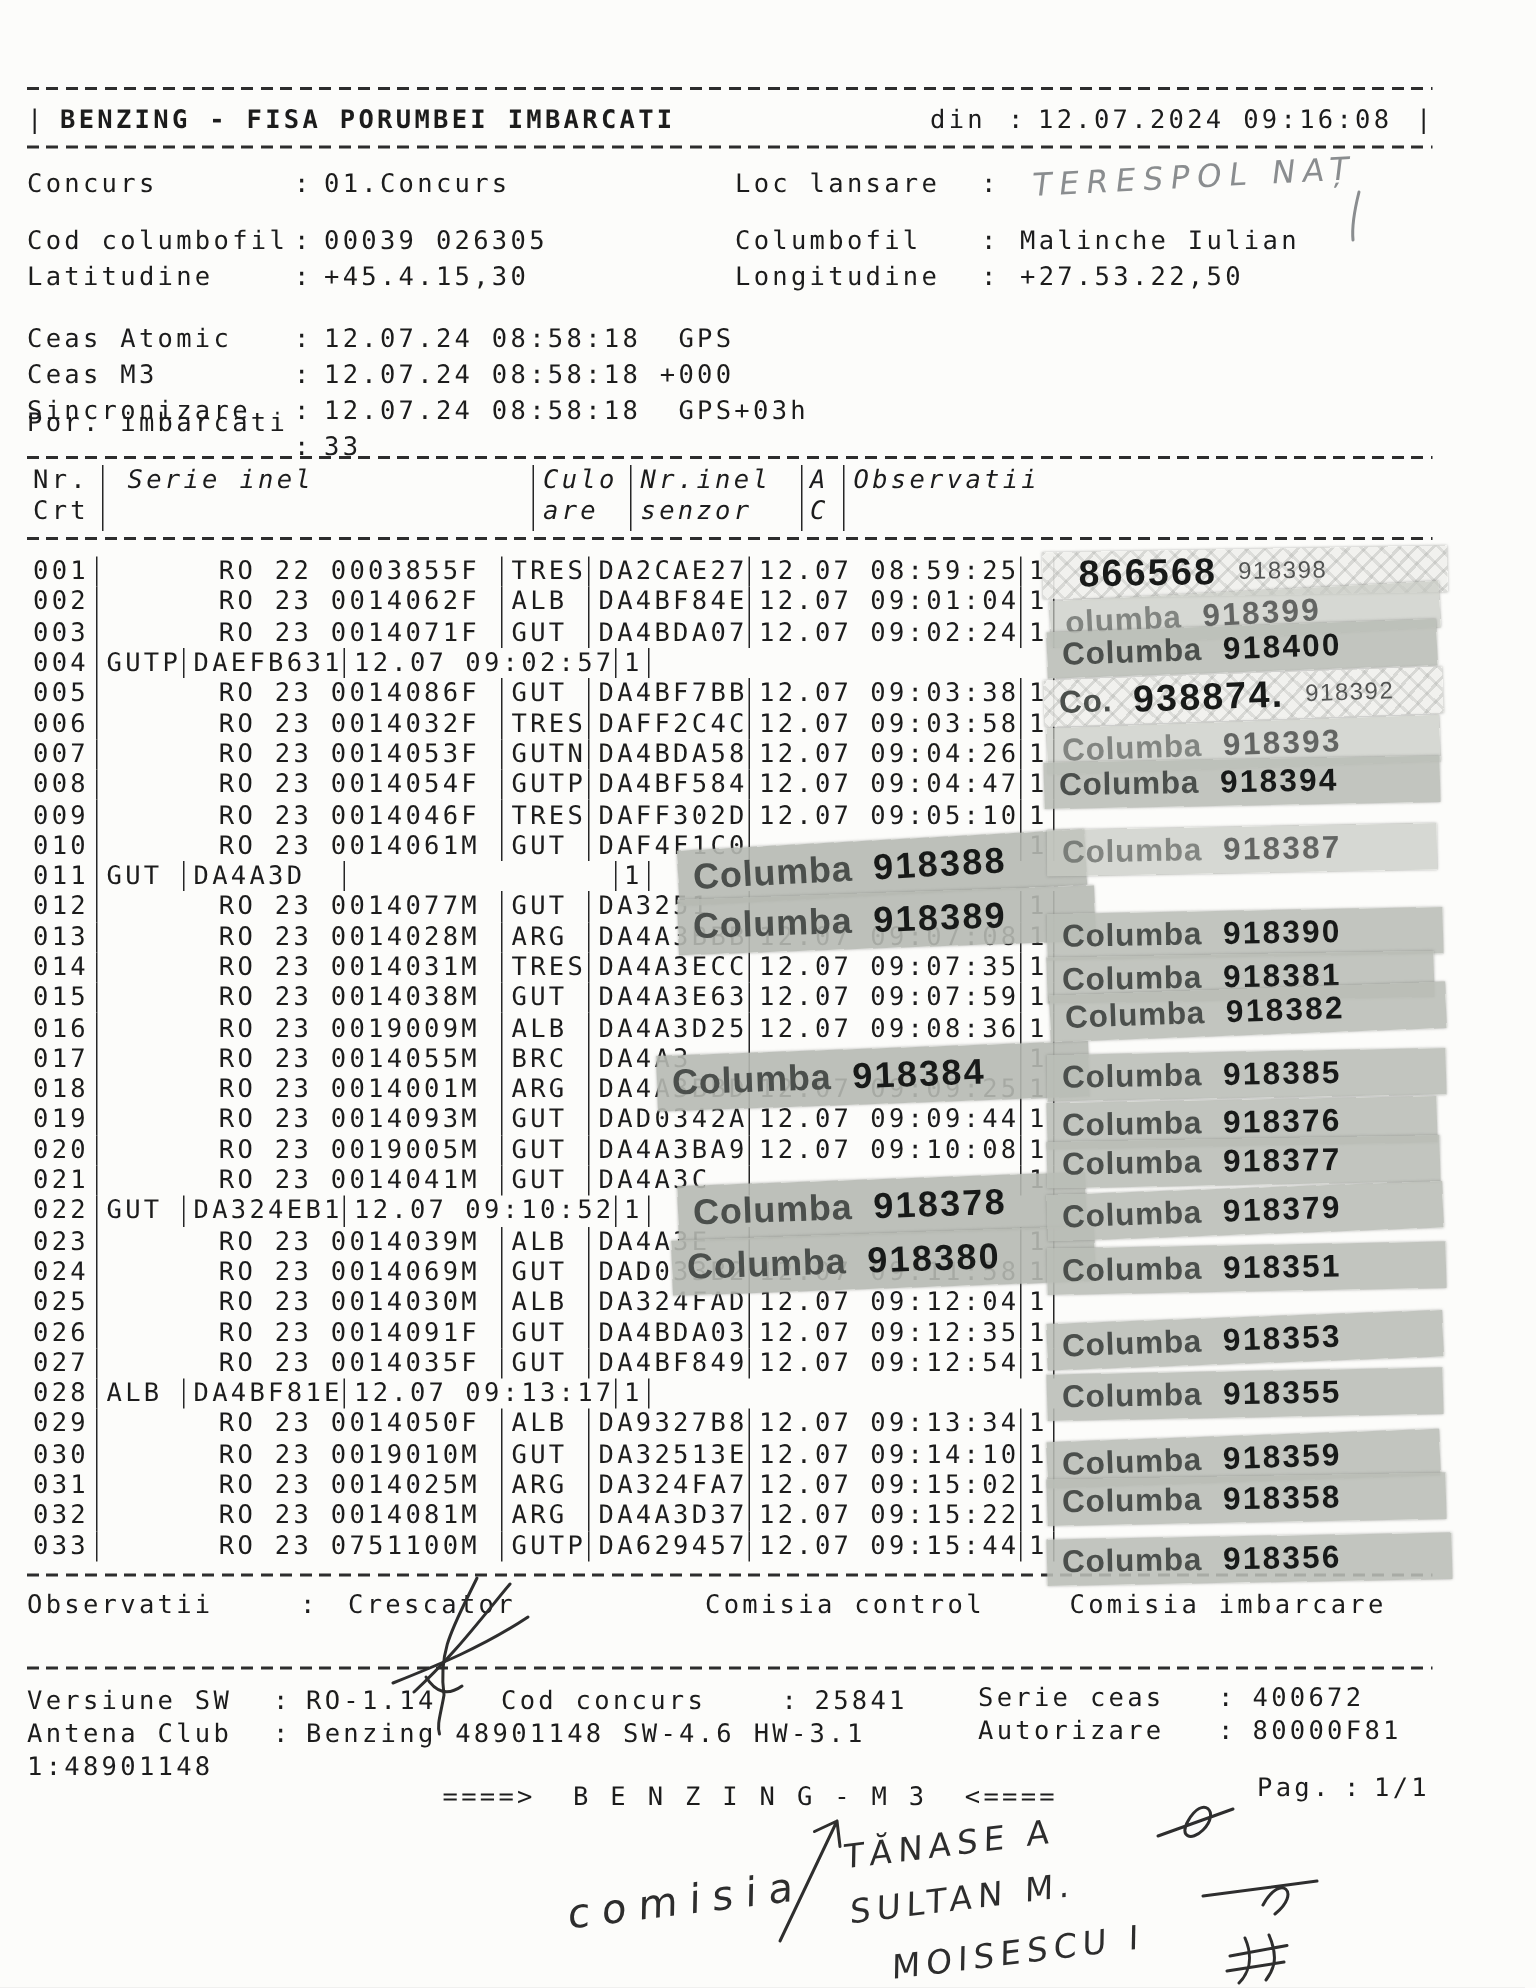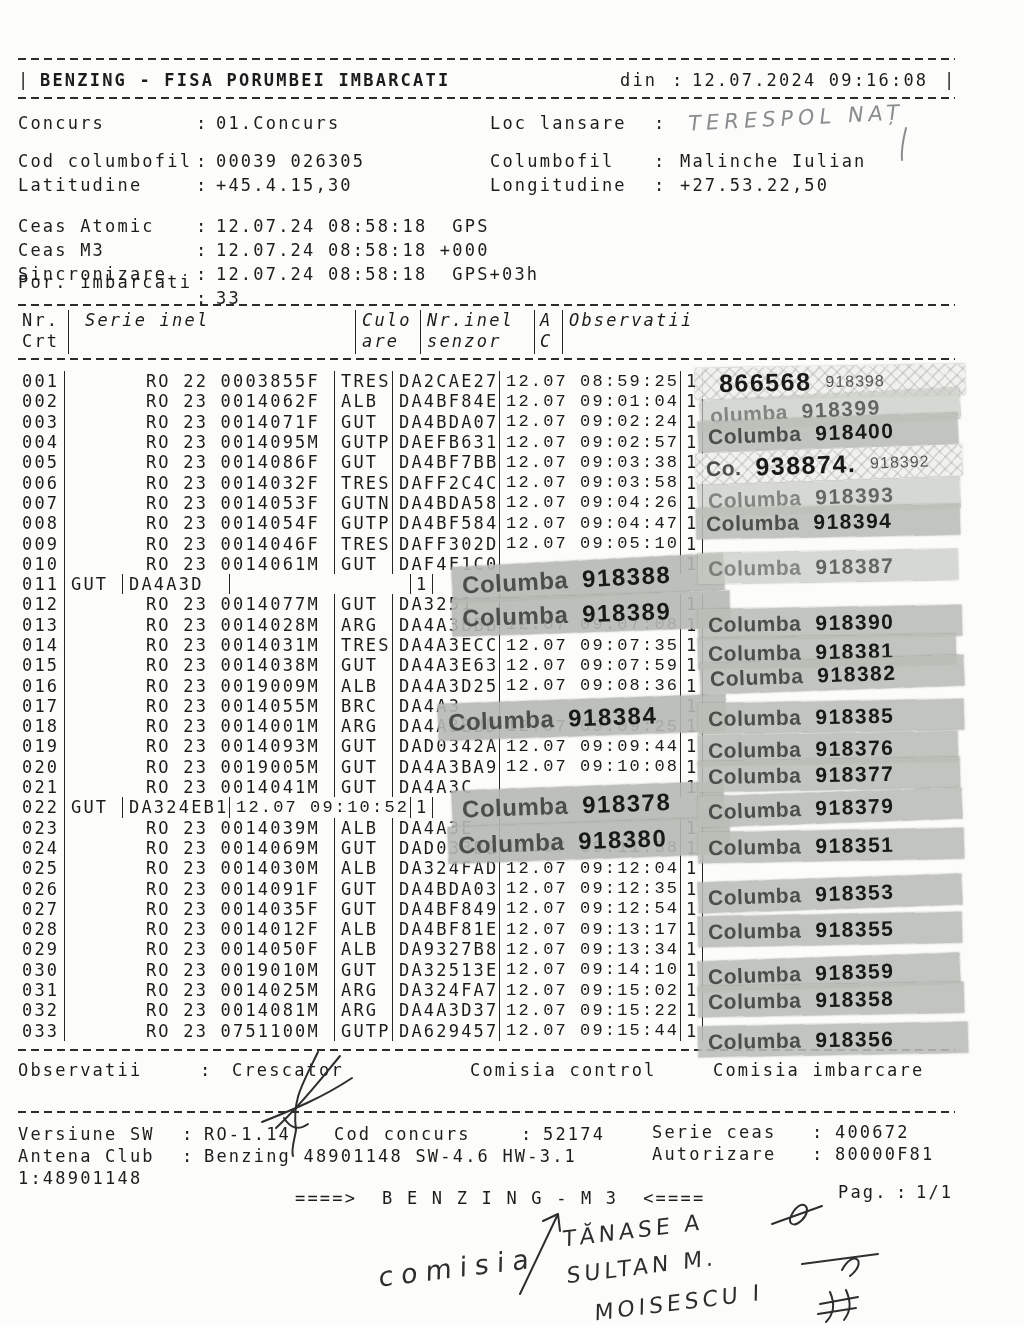--- a/index.html
+++ b/index.html
@@ -13,21 +13,21 @@
   .thead{position:absolute;left:18px;top:310px;width:937px;display:flex;height:44px;}
   .thead .hc{display:flex;flex-direction:column;justify-content:flex-start;}
   .thead .hc span{font-size:17px;letter-spacing:2.2px;white-space:pre;line-height:21px;}
   .rows{position:absolute;left:18px;top:371px;width:937px;}
   .row{display:flex;height:20.3px;align-items:center;}
   .c{white-space:pre;font-size:17px;letter-spacing:2.2px;display:flex;align-items:center;height:100%;box-sizing:border-box;}
   .col-nr{width:46px;padding-left:4px;}
   .col-serie{width:270px;justify-content:flex-end;padding-right:14px;border-left:1.6px solid #262626;}
   .col-culo{width:58px;padding-left:6px;border-left:1.6px solid #262626;}
   .col-senzor{width:107px;padding-left:6px;border-left:1.6px solid #262626;}
-  .col-imb{width:181px;padding-left:6px;border-left:1.6px solid #262626;font-family:Liberation Mono, monospace;}
+  .col-imb{width:181px;padding-left:6px;border-left:1.6px solid #262626;}
   .col-imb .ora{margin-left:12px;}
   .col-ac{width:22px;padding-left:5px;border-left:1.6px solid #262626;}
   .col-obs{flex:1;padding-left:6px;border-left:1.6px solid #262626;}
   .hl{border-left:1.6px solid #262626;font-style:italic;}
   
   .stamp{position:absolute;height:27px;display:flex;align-items:center;gap:14px;padding:2px 10px;
          background:rgba(186,189,182,0.88);box-shadow:0 0 2px rgba(120,122,118,.6);
          font-family:"Liberation Sans","DejaVu Sans",sans-serif;}
   .stamp .sl{font-weight:bold;font-size:21px;color:#4b4f4c;letter-spacing:0.5px;}
   .stamp .sn{font-weight:bold;font-size:21px;color:#181a19;letter-spacing:1.5px;}
@@ -159,21 +159,20 @@
       <span class="c col-senzor">DA4BDA07</span>
       <span class="c col-imb">
         <span>12.07</span>
         <span class="ora">09:02:24</span>
       </span>
       <span class="c col-ac">1</span>
       <span class="c col-obs"></span>
     </div>
       <div class="row">
       <span class="c col-nr">004</span>
-      <span class="c col-serie">RO 23 0014095M</span>
       <span class="c col-culo">GUTP</span>
       <span class="c col-senzor">DAEFB631</span>
       <span class="c col-imb">
         <span>12.07</span>
         <span class="ora">09:02:57</span>
       </span>
       <span class="c col-ac">1</span>
       <span class="c col-obs"></span>
     </div>
       <div class="row">
@@ -445,21 +444,20 @@
       <span class="c col-senzor">DA4BF849</span>
       <span class="c col-imb">
         <span>12.07</span>
         <span class="ora">09:12:54</span>
       </span>
       <span class="c col-ac">1</span>
       <span class="c col-obs"></span>
     </div>
       <div class="row">
       <span class="c col-nr">028</span>
-      <span class="c col-serie">RO 23 0014012F</span>
       <span class="c col-culo">ALB</span>
       <span class="c col-senzor">DA4BF81E</span>
       <span class="c col-imb">
         <span>12.07</span>
         <span class="ora">09:13:17</span>
       </span>
       <span class="c col-ac">1</span>
       <span class="c col-obs"></span>
     </div>
       <div class="row">
@@ -532,21 +530,21 @@
   <span class="abs t" style="left:470px;top:1060px">Comisia control</span>
   <span class="abs t" style="left:713px;top:1060px">Comisia imbarcare</span>
 
   <div class="dash" style="top:1111px"></div>
 
   <span class="abs t" style="left:18px;top:1124px">Versiune SW</span>
   <span class="abs t" style="left:182px;top:1124px">:</span>
   <span class="abs t" style="left:204px;top:1124px">RO-1.14</span>
   <span class="abs t" style="left:334px;top:1124px">Cod concurs</span>
   <span class="abs t" style="left:521px;top:1124px">:</span>
-  <span class="abs t" style="left:543px;top:1124px">52174</span>
+  <span class="abs t" style="left:543px;top:1124px">25841</span>
   <span class="abs t" style="left:652px;top:1122px">Serie ceas</span>
   <span class="abs t" style="left:812px;top:1122px">:</span>
   <span class="abs t" style="left:835px;top:1122px">400672</span>
 
   <span class="abs t" style="left:18px;top:1146px">Antena Club</span>
   <span class="abs t" style="left:182px;top:1146px">:</span>
   <span class="abs t" style="left:204px;top:1146px">Benzing 48901148 SW-4.6 HW-3.1</span>
   <span class="abs t" style="left:652px;top:1144px">Autorizare</span>
   <span class="abs t" style="left:812px;top:1144px">:</span>
   <span class="abs t" style="left:835px;top:1144px">80000F81</span>

